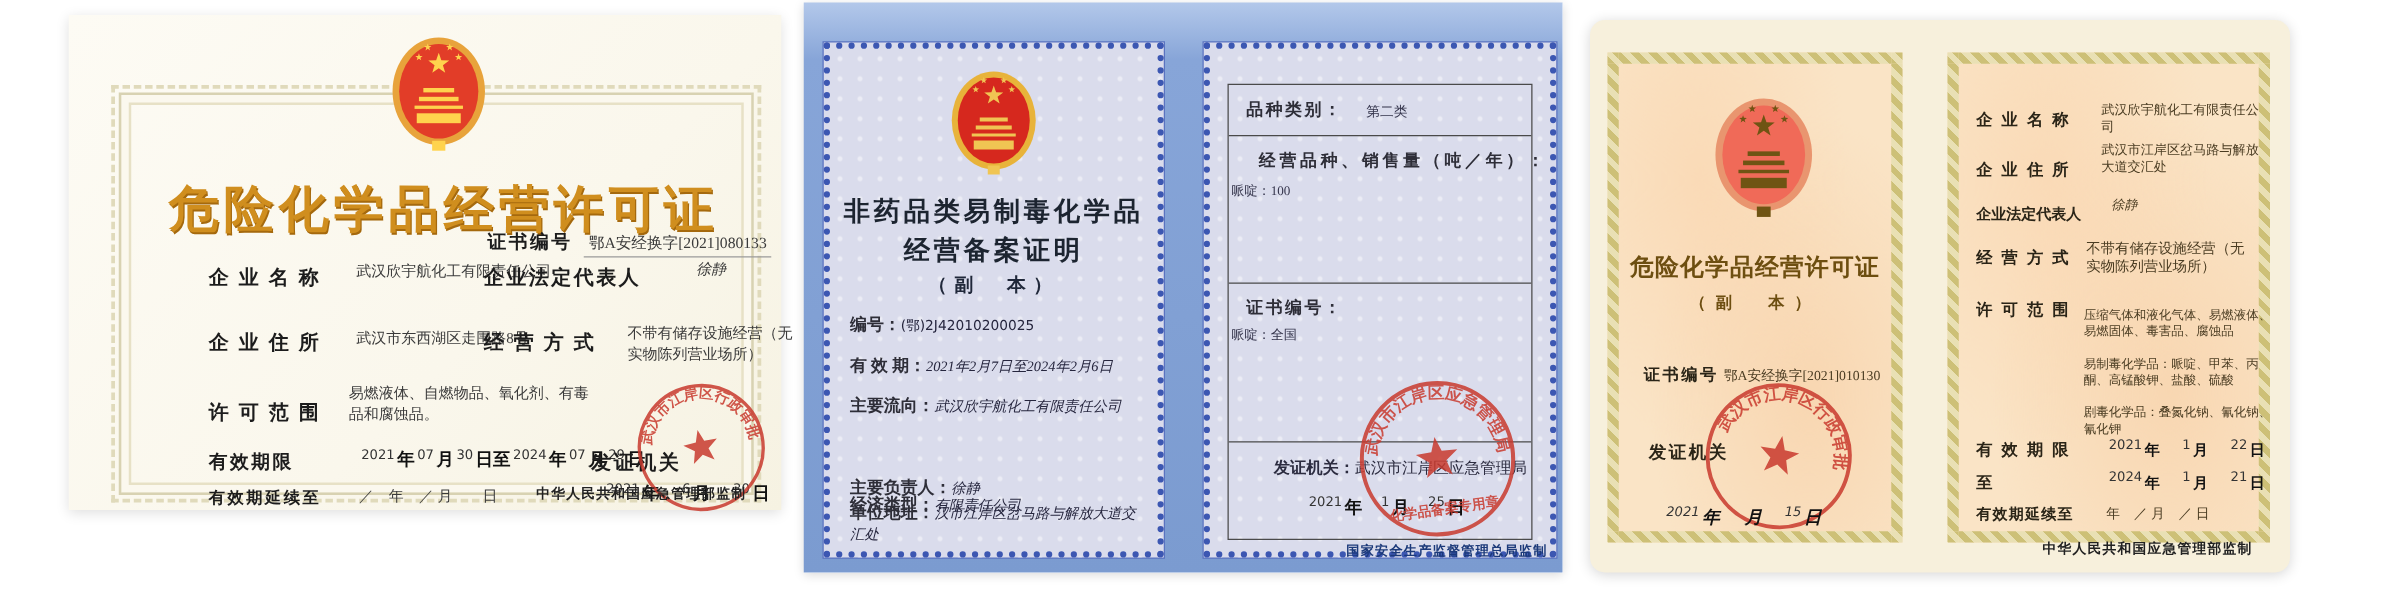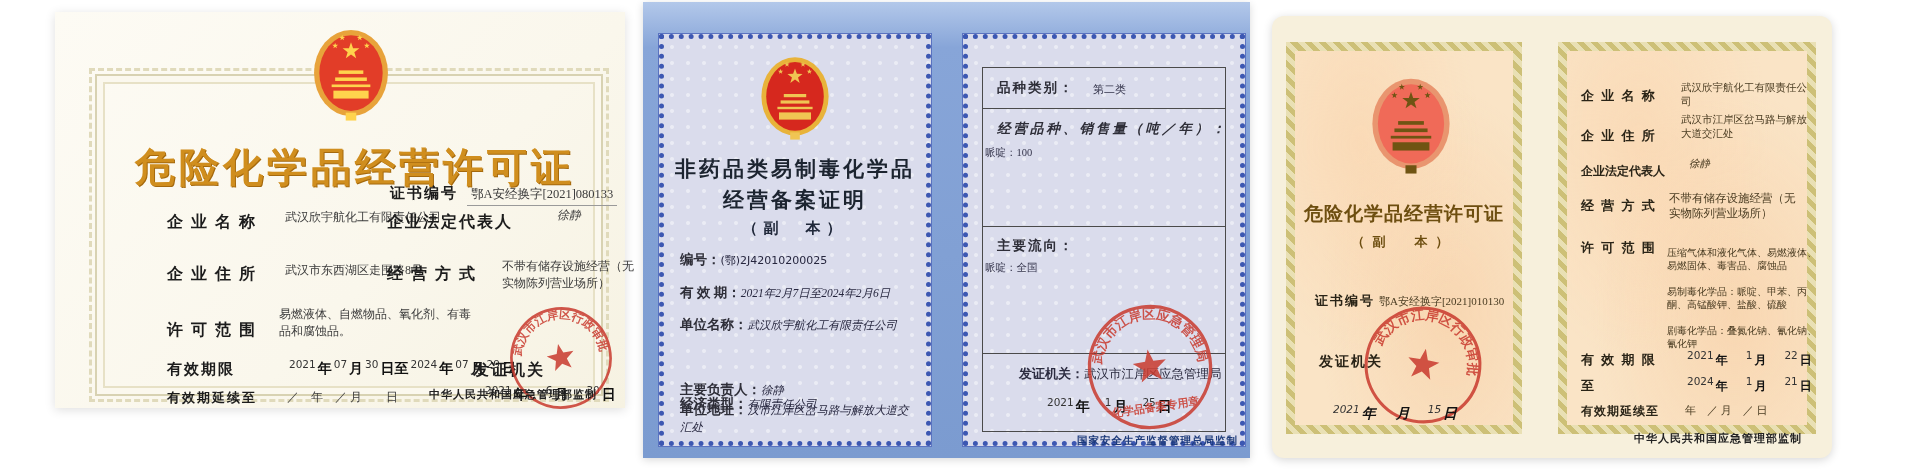--- a/index.html
+++ b/index.html
@@ -180,21 +180,21 @@
     <div class="abs bm-title" style="top:147px;">经营备案证明</div>
     <div class="abs bm-sub" style="top:180px;">（副　本）</div>
 
     <div class="bm-row" style="top:212px;">
       <span>编号：</span><span class="bm-val" style="font-style:normal;font-family:'DejaVu Sans',sans-serif;font-size:11px;">(鄂)2J42010200025</span>
     </div>
     <div class="bm-row" style="top:245px;">
       <span>有 效 期：</span><span class="bm-val">2021年2月7日至2024年2月6日</span>
     </div>
     <div class="bm-row" style="top:277px;">
-      <span>单位名称：</span><span class="bm-val">武汉欣宇航化工有限责任公司</span>
+      <span>主要流向：</span><span class="bm-val">武汉欣宇航化工有限责任公司</span>
     </div>
     <div class="bm-row" style="top:310px;margin-top:46px;">
       <span>经济类型：</span><span class="bm-val">有限责任公司</span>
     </div>
     <div class="bm-row" style="top:342px;">
       <span>主要负责人：</span><span class="bm-val">徐静</span>
     </div>
     <div class="bm-row" style="top:362px;white-space:normal;">
       <span>单位地址：</span><span class="bm-val">汉市江岸区岔马路与解放大道交汇处</span>
     </div>
@@ -202,24 +202,24 @@
 
   <div id="bpage-r" class="bpage">
     <div class="tbox">
       <div class="div" style="top:40px;"></div>
       <div class="div" style="top:158px;"></div>
       <div class="div" style="top:285px;"></div>
 
       <div class="tb-label" style="left:14px;top:11px;">品种类别：</div>
       <div class="tb-small" style="left:110px;top:14px;">第二类</div>
 
-      <div class="tb-label" style="left:14px;top:52px;letter-spacing:3px;font-style:italic;">经营品种、销售量（吨／年）：</div>
+      <div class="tb-label" style="left:24px;top:52px;letter-spacing:3px;">经营品种、销售量（吨／年）：</div>
       <div class="tb-small" style="left:2px;top:78px;font-size:10.5px;">哌啶：100</div>
 
-      <div class="tb-label" style="left:14px;top:169px;">主要流向：</div>
+      <div class="tb-label" style="left:14px;top:169px;">证书编号：</div>
       <div class="tb-small" style="left:2px;top:193px;font-size:10.5px;">哌啶：全国</div>
 
       <div class="bm-issue" style="left:36px;top:297px;">
         <span>发证机关：</span><span style="font-weight:normal;font-size:12.5px;">武汉市江岸区应急管理局</span>
       </div>
       <div class="bm-issue" style="left:62px;top:328px;font-weight:normal;">
         <span class="vnum">2021</span><span class="vsep">年</span>　<span class="vnum">1</span><span class="vsep">月</span>　<span class="vnum">25</span><span class="vsep">日</span>
       </div>
     </div>
 

